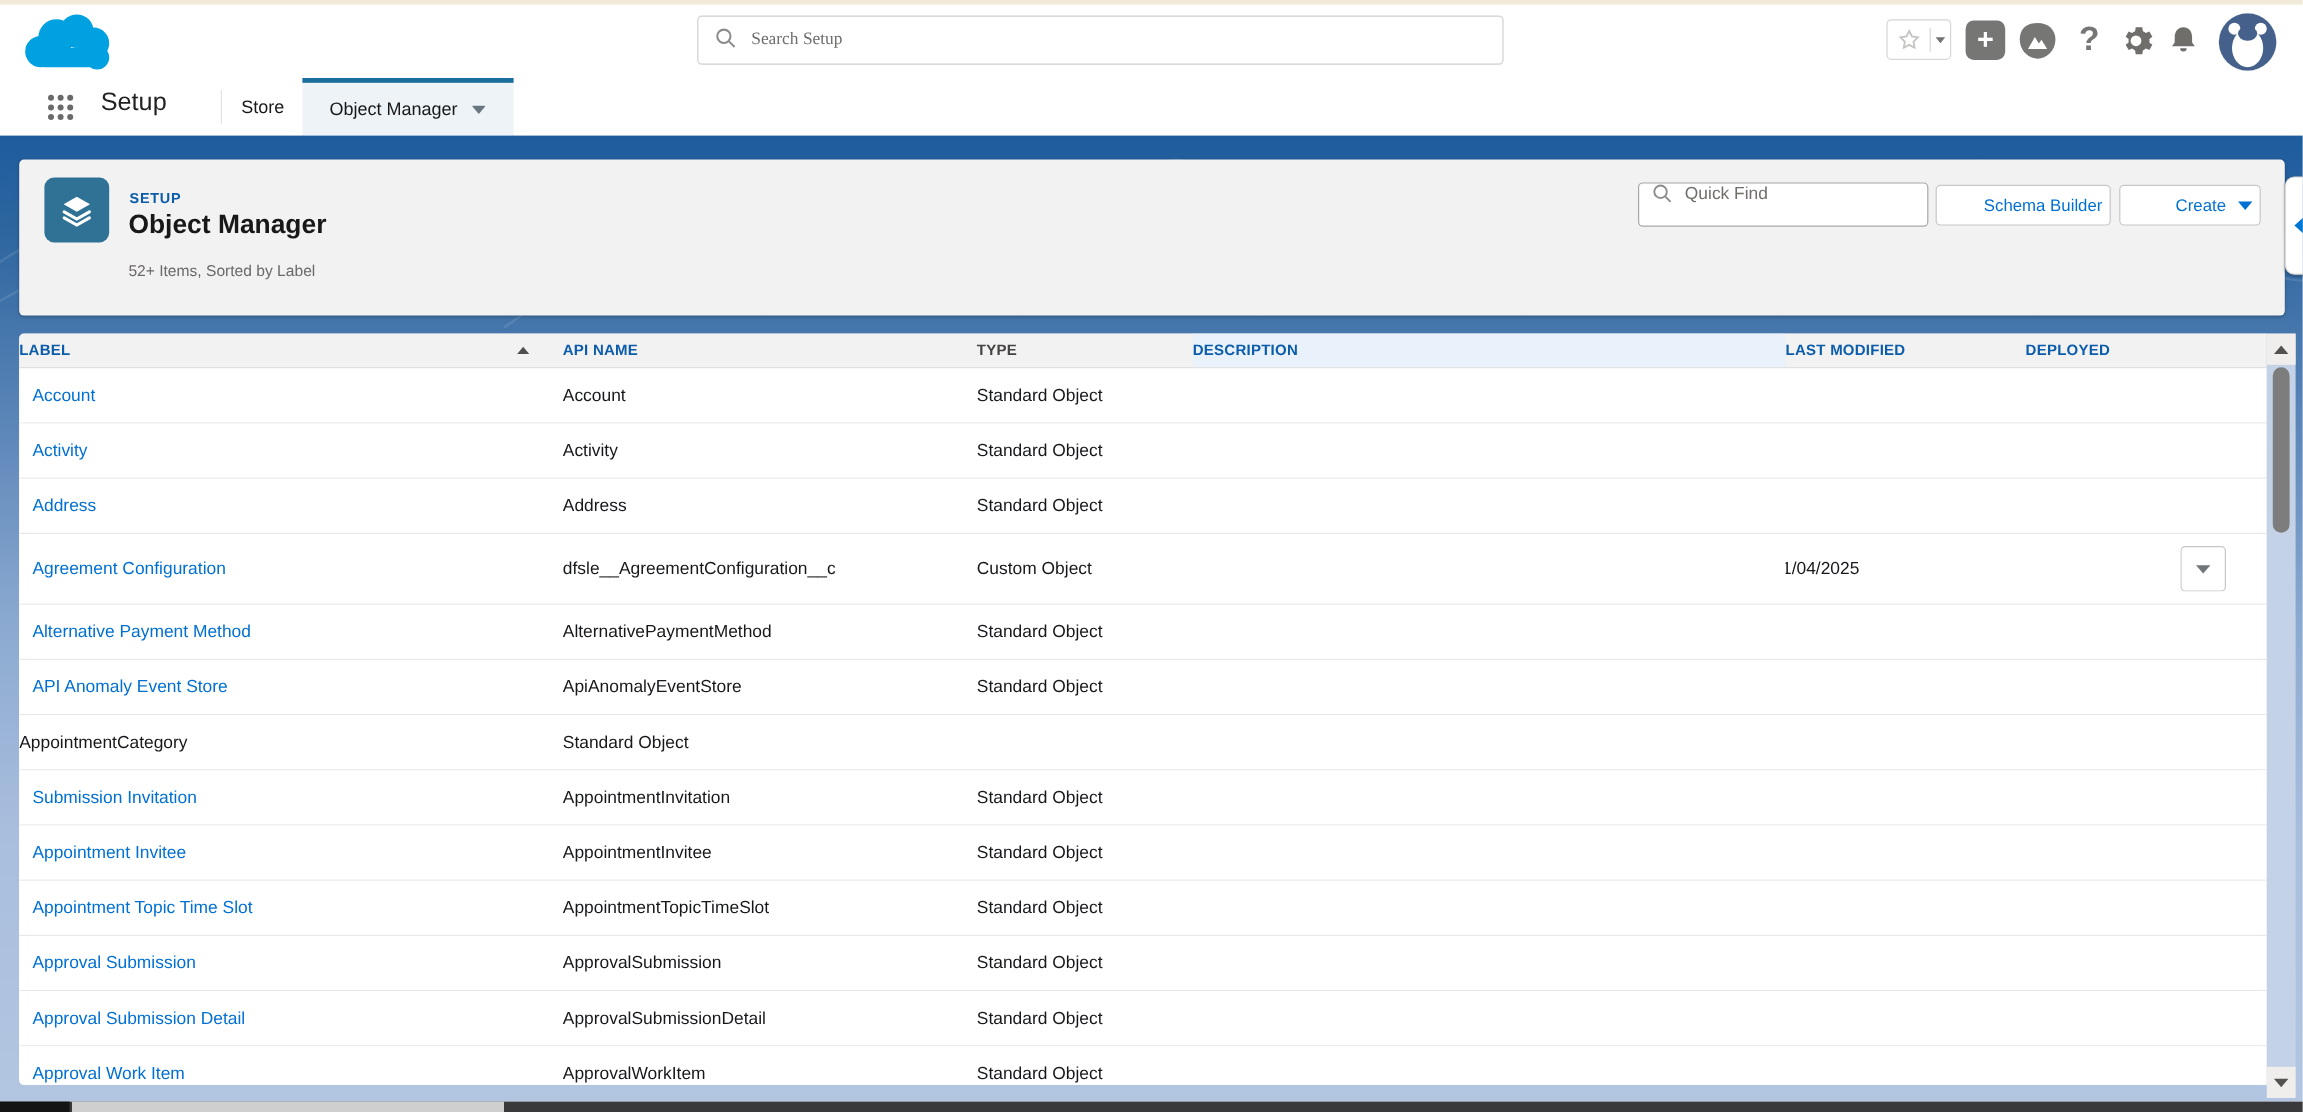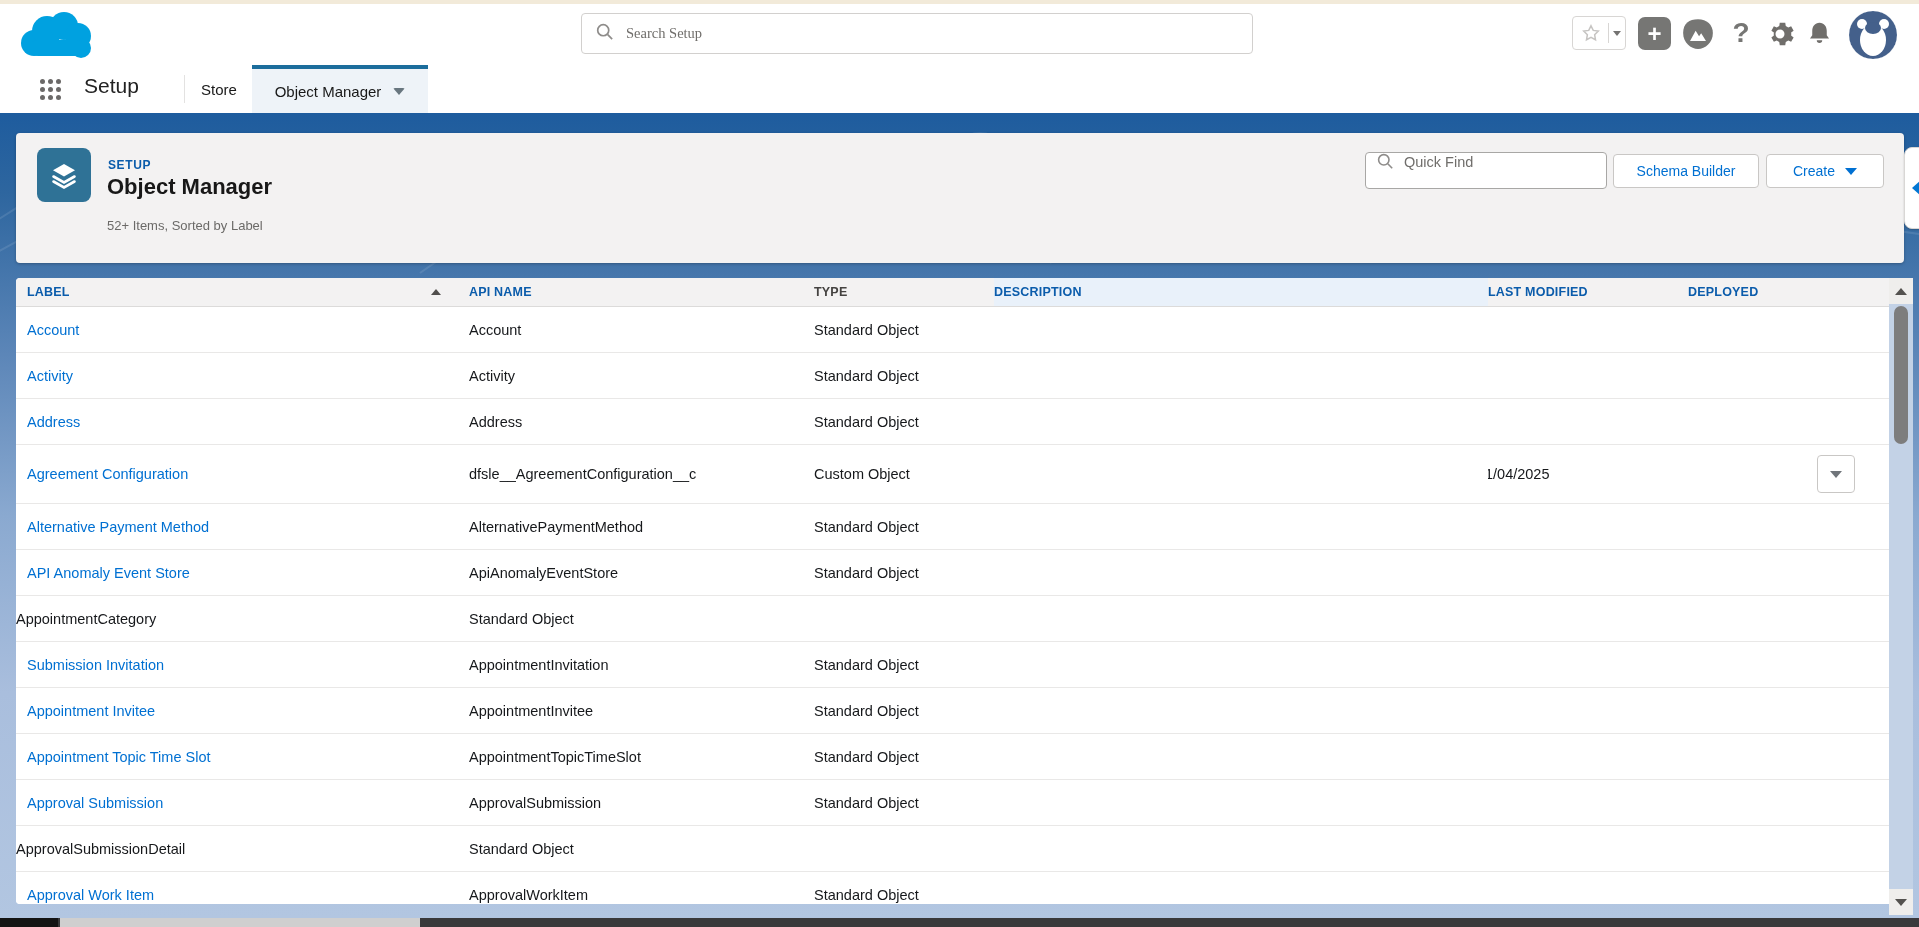--- a/index.html
+++ b/index.html
@@ -67,21 +67,21 @@
   .page-title{position:absolute;left:91px;top:41px;font-size:22px;font-weight:700;color:#181818;}
   .summary{position:absolute;left:91px;top:85px;font-size:13px;color:#6b6a68;}
   .quick-find{
     position:absolute;left:1349px;top:19px;width:242px;height:37px;box-sizing:border-box;
     border:1px solid #a8a7a5;border-radius:4px;background:#fff;display:flex;align-items:flex-start;padding:0 11px;gap:9px;
   }
   .quick-find input{border:none;outline:none;flex:1;font-size:14.5px;color:#16181b;font-family:"Liberation Sans",sans-serif;background:transparent;}
   .quick-find input::placeholder{color:#706e6b;}
   .btn{
     position:absolute;top:21px;height:34px;box-sizing:border-box;border:1px solid #c9c7c5;border-radius:4px;
-    background:#fff;color:#0070d2;font-size:14px;display:flex;align-items:center;justify-content:center;cursor:pointer;
+    background:#fff;color:#0070d2;font-size:14px;display:flex;align-items:center;justify-content:flex-end;cursor:pointer;
     font-family:"Liberation Sans",sans-serif;gap:10px;
   }
   .btn-schema{left:1597px;width:146px;}
   .btn-create{left:1750px;width:118px;}
   .create-caret{width:0;height:0;border-left:6px solid transparent;border-right:6px solid transparent;border-top:7px solid #0070d2;}
 
   
   .help-tab{
     position:absolute;left:1904px;top:34px;width:30px;height:80px;background:#fff;
     border:1px solid #d9d7d5;border-radius:8px 0 0 8px;box-shadow:0 1px 2px rgba(0,0,0,.2);
@@ -90,21 +90,21 @@
   .panel-caret{width:0;height:0;margin-left:7px;border-top:9px solid transparent;border-bottom:9px solid transparent;border-right:10px solid #0176d3;}
 
   
   .table-card{
     position:absolute;left:16px;top:165px;width:1873px;height:626px;background:#fff;
     border-radius:4px 0 0 4px;overflow:hidden;
   }
   .thead,.tr{display:grid;grid-template-columns:453px 345px 180px 494px 200px 129px 1fr;align-items:center;}
   .thead{height:28px;background:#f3f2f2;border-bottom:1px solid #dcdbda;}
   .th{font-size:12.5px;font-weight:700;color:#0b5cab;letter-spacing:.2px;cursor:pointer;}
-  .th-label{padding-left:11px;display:flex;align-items:center;height:100%;}
+  .th-label{display:flex;align-items:center;height:100%;}
   .sort-arrow{margin-left:auto;margin-right:28px;width:0;height:0;border-left:5px solid transparent;border-right:5px solid transparent;border-bottom:6px solid #514f4d;}
   .th-type{color:#454341;cursor:default;}
   .th-desc{background:#e9f1fa;height:100%;display:flex;align-items:center;}
   .tr{height:45px;border-bottom:1px solid #e9e8e7;font-size:14.5px;color:#16181b;background:#fff;}
   .tr.tall{height:58px;}
   .tr:last-child{border-bottom:none;}
   .td{overflow:hidden;white-space:nowrap;}
   .td-label{padding-left:11px;}
   .td-label a{color:#0070d2;text-decoration:none;cursor:pointer;}
   .td-mod span{margin-left:-10px;display:inline-block;}
@@ -404,20 +404,21 @@
     <div class="td td-api">ApprovalSubmission</div>
     <div class="td td-type">Standard Object</div>
     <div class="td td-desc"></div>
     <div class="td td-mod"><span></span></div>
     <div class="td td-dep"></div>
     <div class="td td-act">
       
     </div>
   </div>
         <div class="tr">
+    <div class="td td-label"><a>Approval Submission Detail</a></div>
     <div class="td td-api">ApprovalSubmissionDetail</div>
     <div class="td td-type">Standard Object</div>
     <div class="td td-desc"></div>
     <div class="td td-mod"><span></span></div>
     <div class="td td-dep"></div>
     <div class="td td-act">
       
     </div>
   </div>
         <div class="tr">

